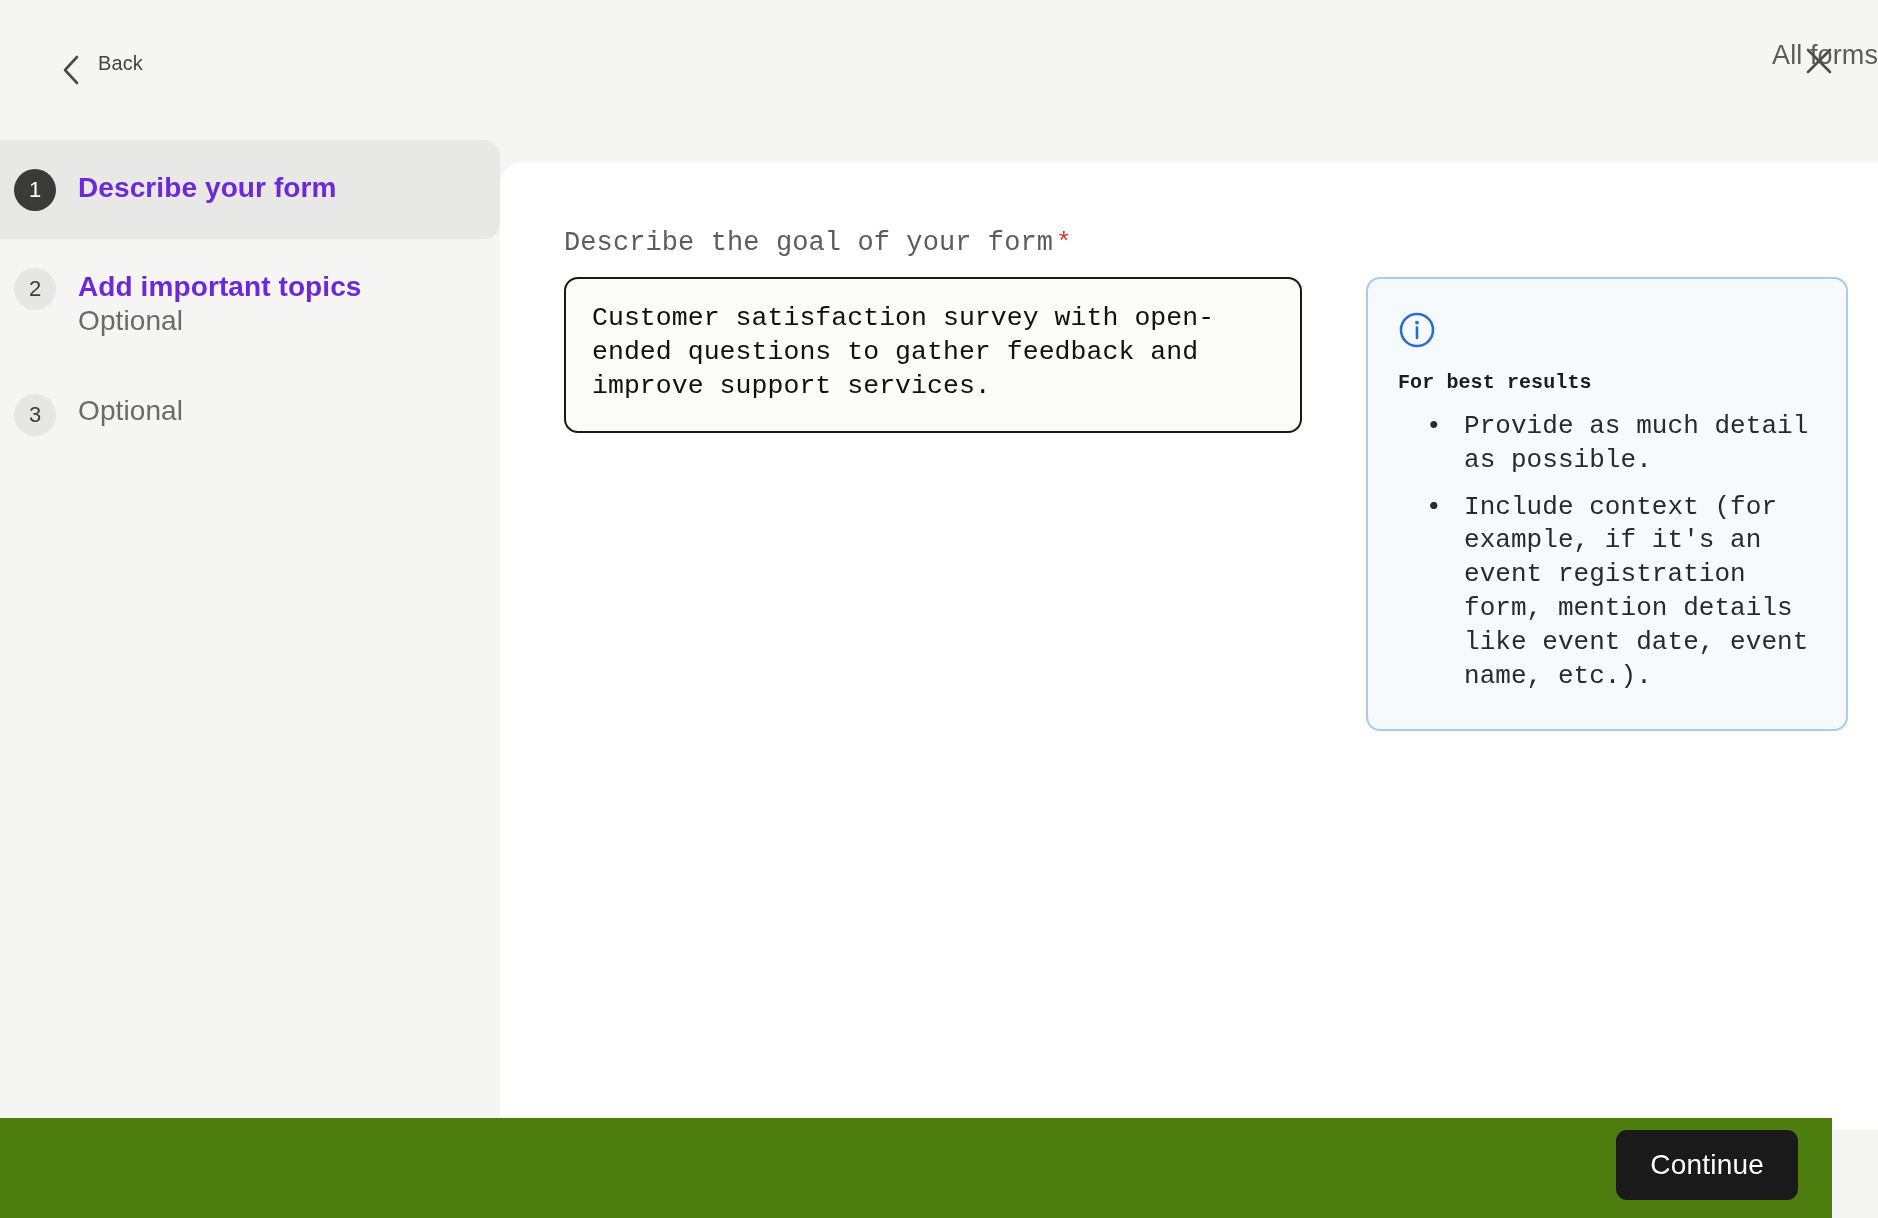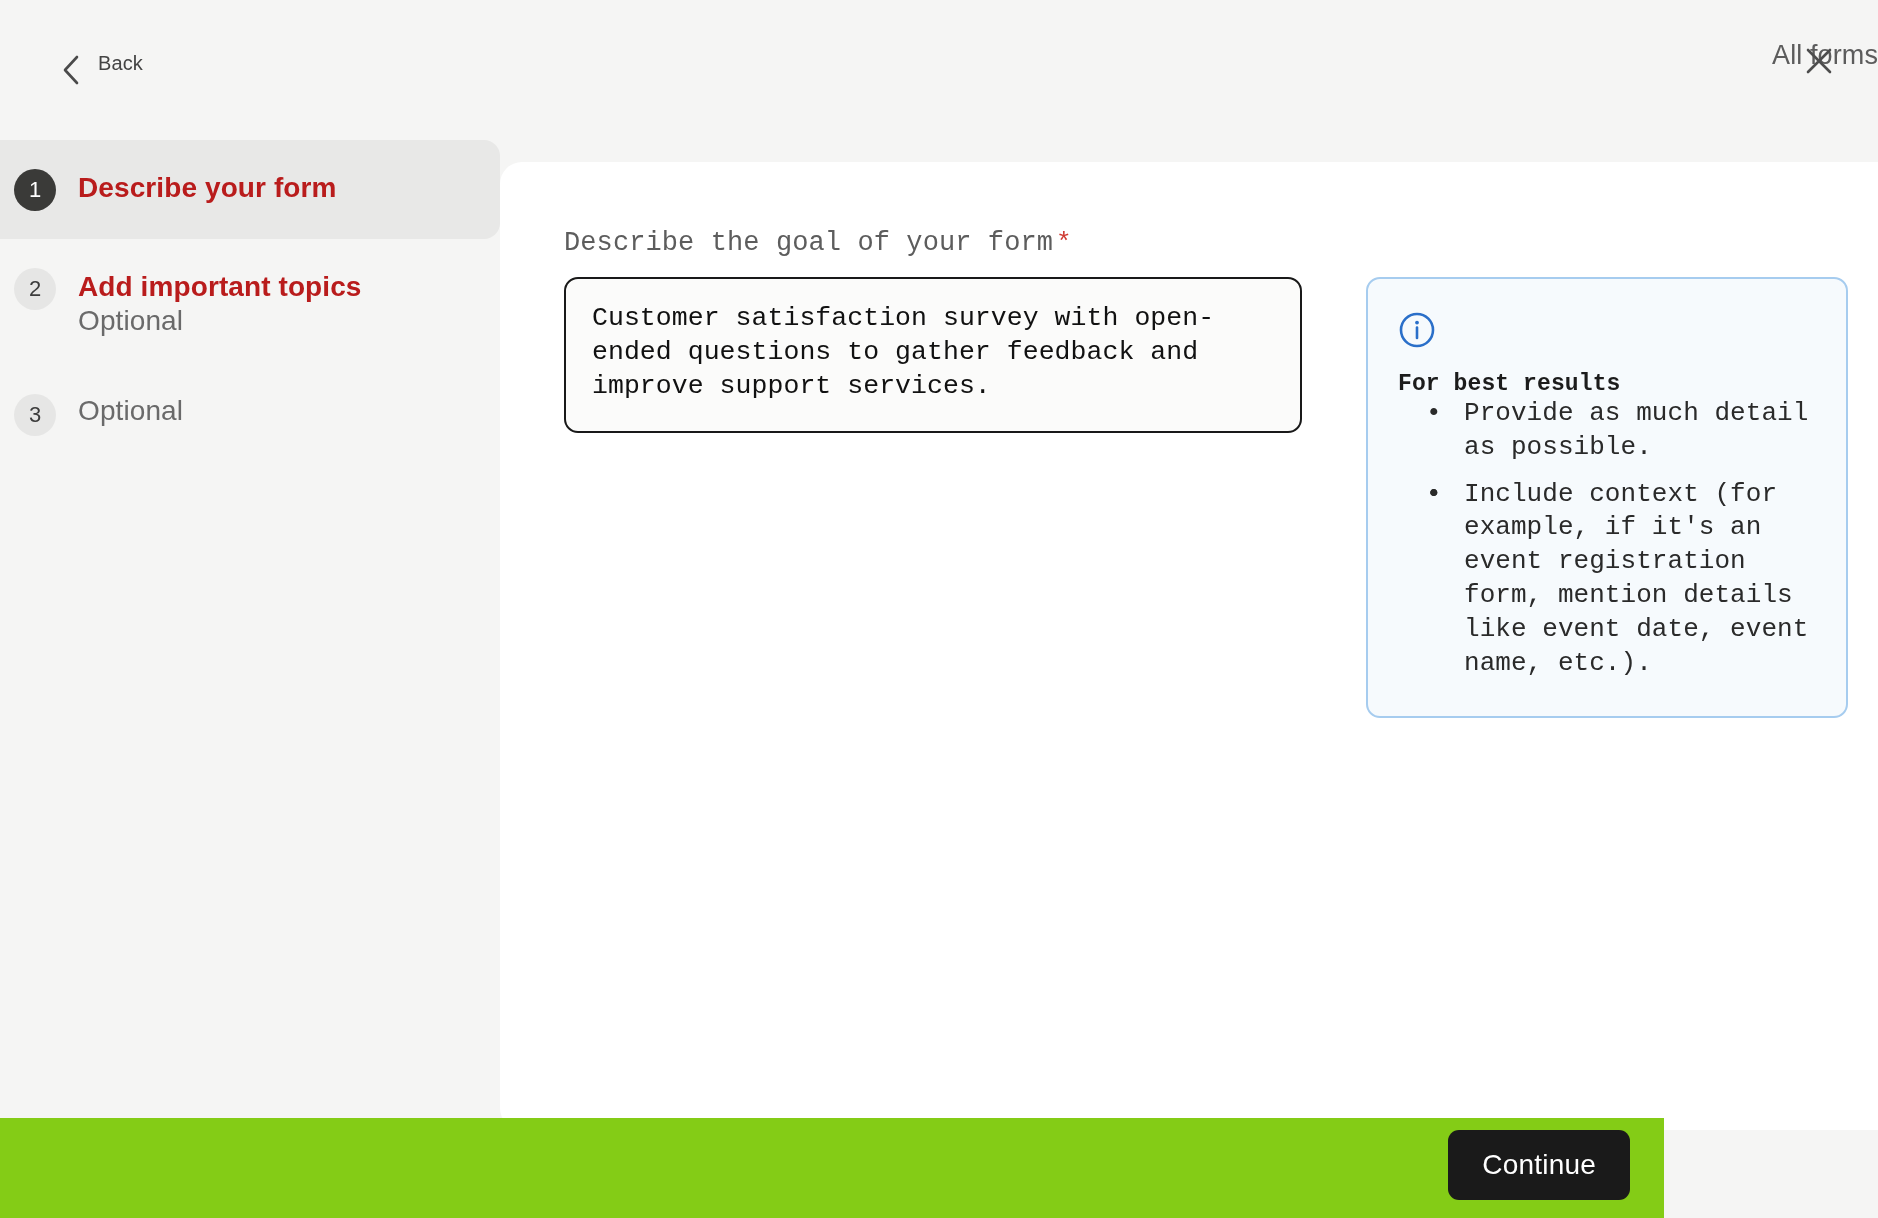--- a/index.html
+++ b/index.html
@@ -114,21 +114,21 @@
   .step.active .step-badge {
     background: #3a3a38;
     color: #ffffff;
   }
 
   .step-text { padding-top: 2px; }
 
   .step-title {
     font-size: 28px;
     font-weight: bold;
-    color: #b91c1c;
+    color: #6d28d9;
     letter-spacing: 0.1px;
     line-height: 1.28;
   }
   .step-sub {
     font-size: 28px;
     color: #6a6a6a;
     letter-spacing: 0.1px;
   }
 
   
@@ -194,24 +194,25 @@
   .info-box {
     width: 482px;
     border: 2px solid #a6ccef;
     border-radius: 14px;
     background: #f6fafd;
     padding: 32px 30px 36px 30px;
   }
   .info-icon { line-height: 0; margin-bottom: 22px; display: block; }
 
   .info-title {
-    font-size: 23px;
+    font-size: 20px;
     font-weight: bold;
     color: #1c1c1c;
     letter-spacing: 0.1px;
+    margin-bottom: 16px;
   }
 
   .info-list { list-style: none; }
   .info-list li {
     position: relative;
     font-size: 26px;
     line-height: 1.3;
     color: #2a2a2a;
     padding-left: 66px;
     margin-bottom: 13px;
@@ -225,23 +226,23 @@
     font-size: 26px;
     line-height: 1.3;
     color: #2a2a2a;
   }
 
   
   .footer {
     position: absolute;
     left: 0;
     bottom: 0;
-    width: 1664px;
+    width: 1832px;
     height: 100px;
-    background: #84cc16;
+    background: #4d7c0f;
     padding-left: 28px;
   }
   .continue-btn {
     position: absolute;
     right: 34px;
     top: 12px;
     background: #1a1a1a;
     color: #ffffff;
     border: none;
     border-radius: 11px;

